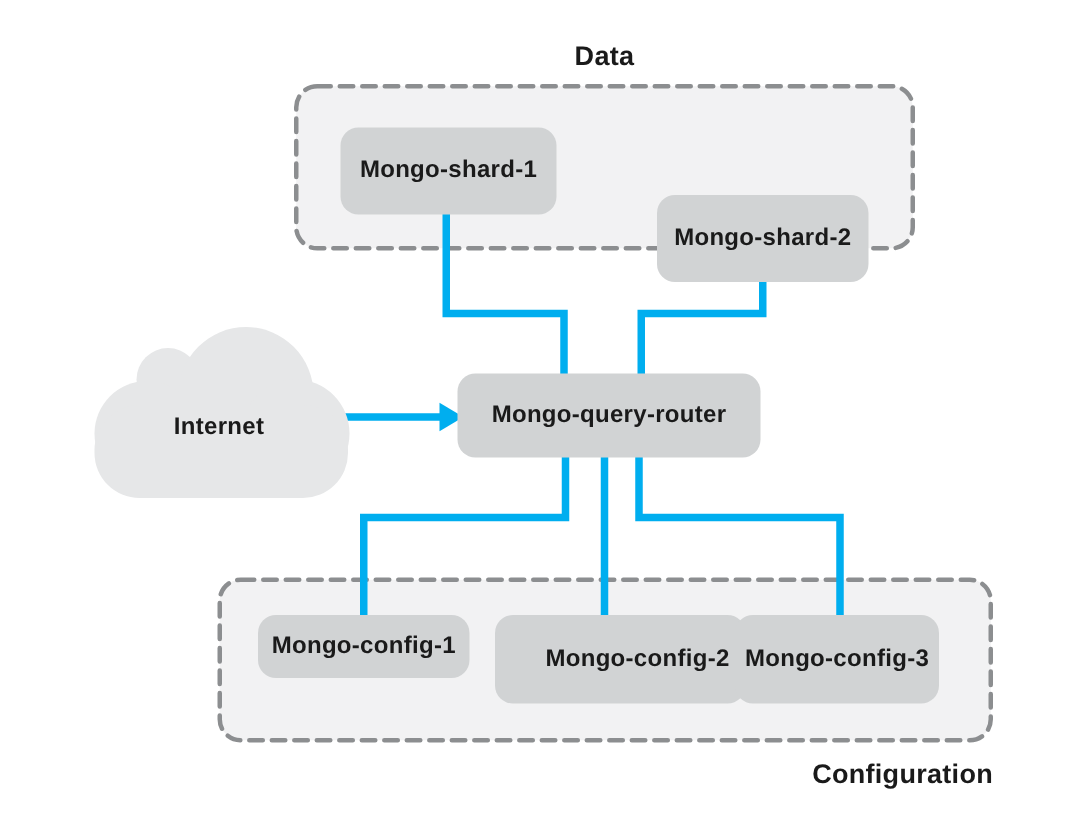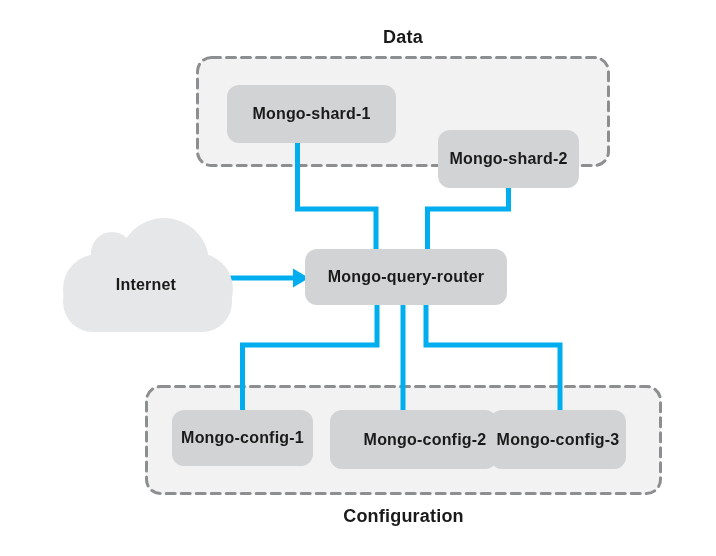--- a/index.html
+++ b/index.html
@@ -93,24 +93,24 @@
     <g>
       <circle class="cloud-part" cx="112" cy="253" r="21"></circle>
       <circle class="cloud-part" cx="164" cy="263" r="45"></circle>
       <circle class="cloud-part" cx="98" cy="289" r="35"></circle>
       <circle class="cloud-part" cx="197" cy="289" r="36"></circle>
       <rect class="cloud-part" x="63" y="270" width="169" height="62" rx="30"></rect>
     </g>
   </svg>
 
   <div class="group-label" style="left:196px; top:27px; width:414px;">Data</div>
-  <div class="group-label" style="left:145px; top:506px; width:517px;">Configuration</div>
+  <div class="group-label" style="left:145px; top:506px; width:517px;text-align:right;">Configuration</div>
 
   <div class="cloud-label" style="left:86px; top:276px; width:120px;text-align:center;">Internet</div>
 
-  <div class="node" style="left:227px; top:85px; width:169px; height:58px;">Mongo-shard-1</div>
+  <div class="node" style="left:227px; top:85px; width:144px; height:58px;">Mongo-shard-1</div>
   <div class="node" style="left:438px; top:85px; width:141px; height:58px;margin-top:45px;">Mongo-shard-2</div>
   <div class="node" style="left:305px; top:249px; width:202px; height:56px;">Mongo-query-router</div>
-  <div class="node" style="left:172px; top:410px; width:141px; height:56px;">Mongo-config-1</div>
+  <div class="node" style="left:172px; top:410px; width:141px; height:42px;">Mongo-config-1</div>
   <div class="node" style="left:330px; top:410px; width:167px; height:59px;padding-left:23px;">Mongo-config-2</div>
   <div class="node" style="left:490px; top:410px; width:136px; height:59px;">Mongo-config-3</div>
 
 </div>
 
 </body></html>

